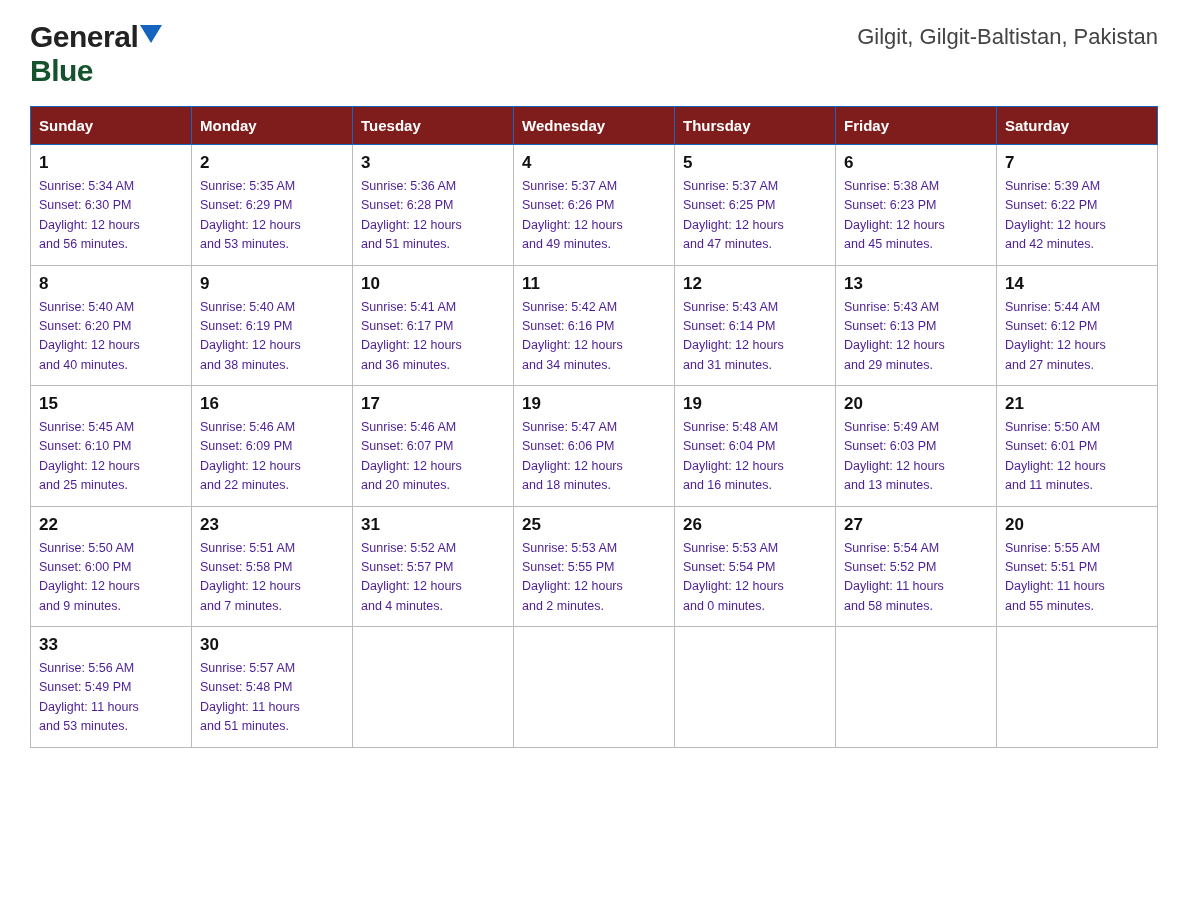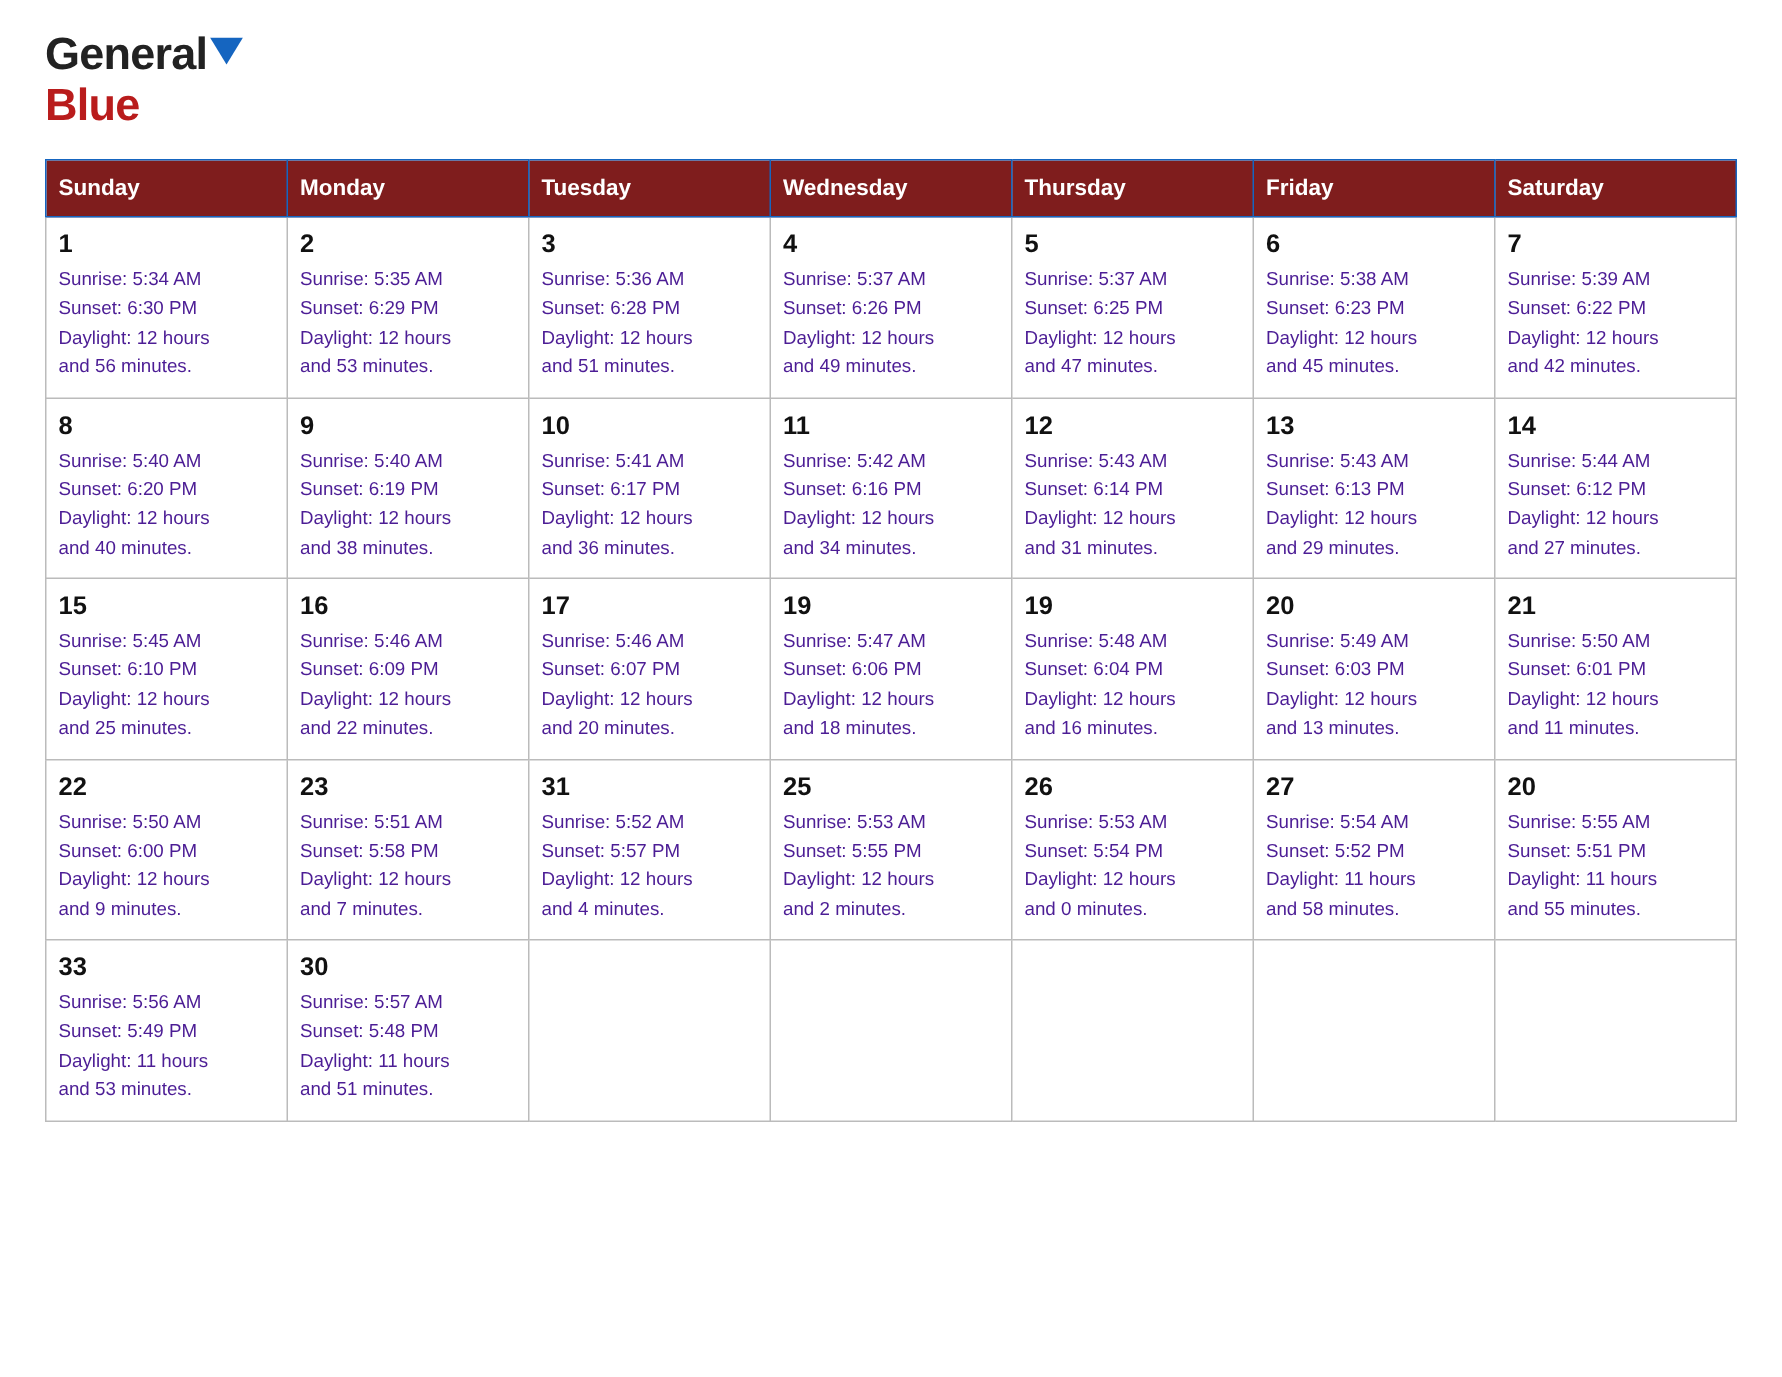--- a/index.html
+++ b/index.html
@@ -86,40 +86,41 @@
       letter-spacing: -0.5px;
     }
     .blue-triangle-svg {
       display: inline-block;
       margin-left: 2px;
       margin-bottom: 2px;
     }
     .blue-word {
       font-size: 30px;
       font-weight: bold;
-      color: #b91c1c;
+      color: #14532d;
       letter-spacing: -0.5px;
     }
   </style>
 </head>
 <body>
 
 <div class="header">
   <div class="logo">
     <div class="logo-line1">
       <span class="general-text">General</span>
       <svg class="blue-triangle-svg" width="22" height="22" viewBox="0 0 22 22">
         <polygon points="0,0 22,0 11,18" fill="#1565c0"></polygon>
       </svg>
     </div>
     <div>
       <span class="blue-word">Blue</span>
     </div>
   </div>
   <div class="title-block">
+    <div class="title-location">Gilgit, Gilgit-Baltistan, Pakistan</div>
   </div>
 </div>
 
 <table>
   <thead>
     <tr>
       <th>Sunday</th>
       <th>Monday</th>
       <th>Tuesday</th>
       <th>Wednesday</th>

